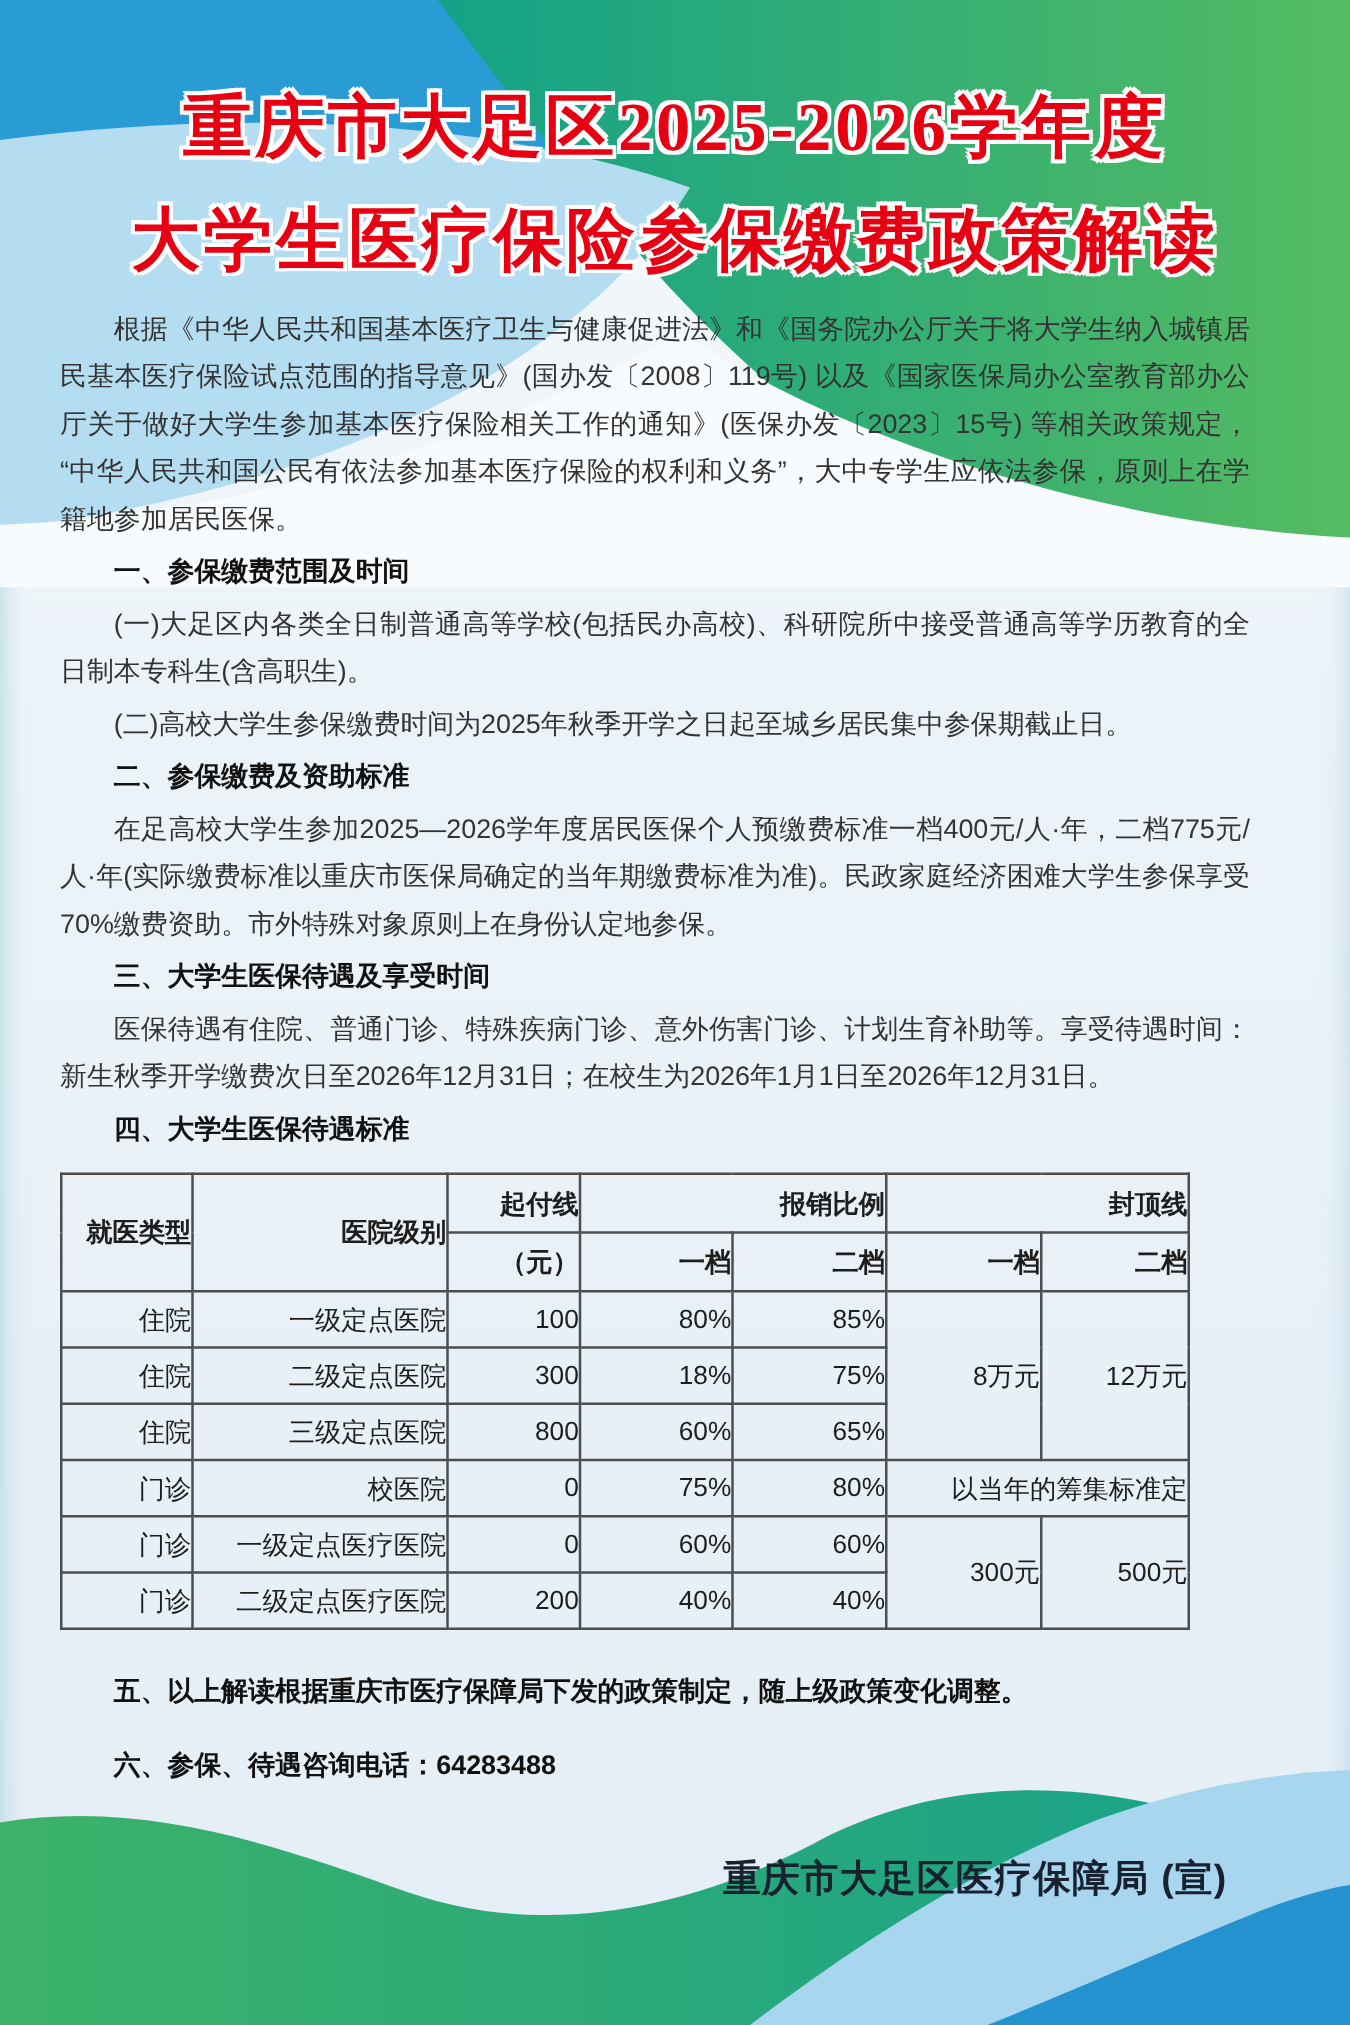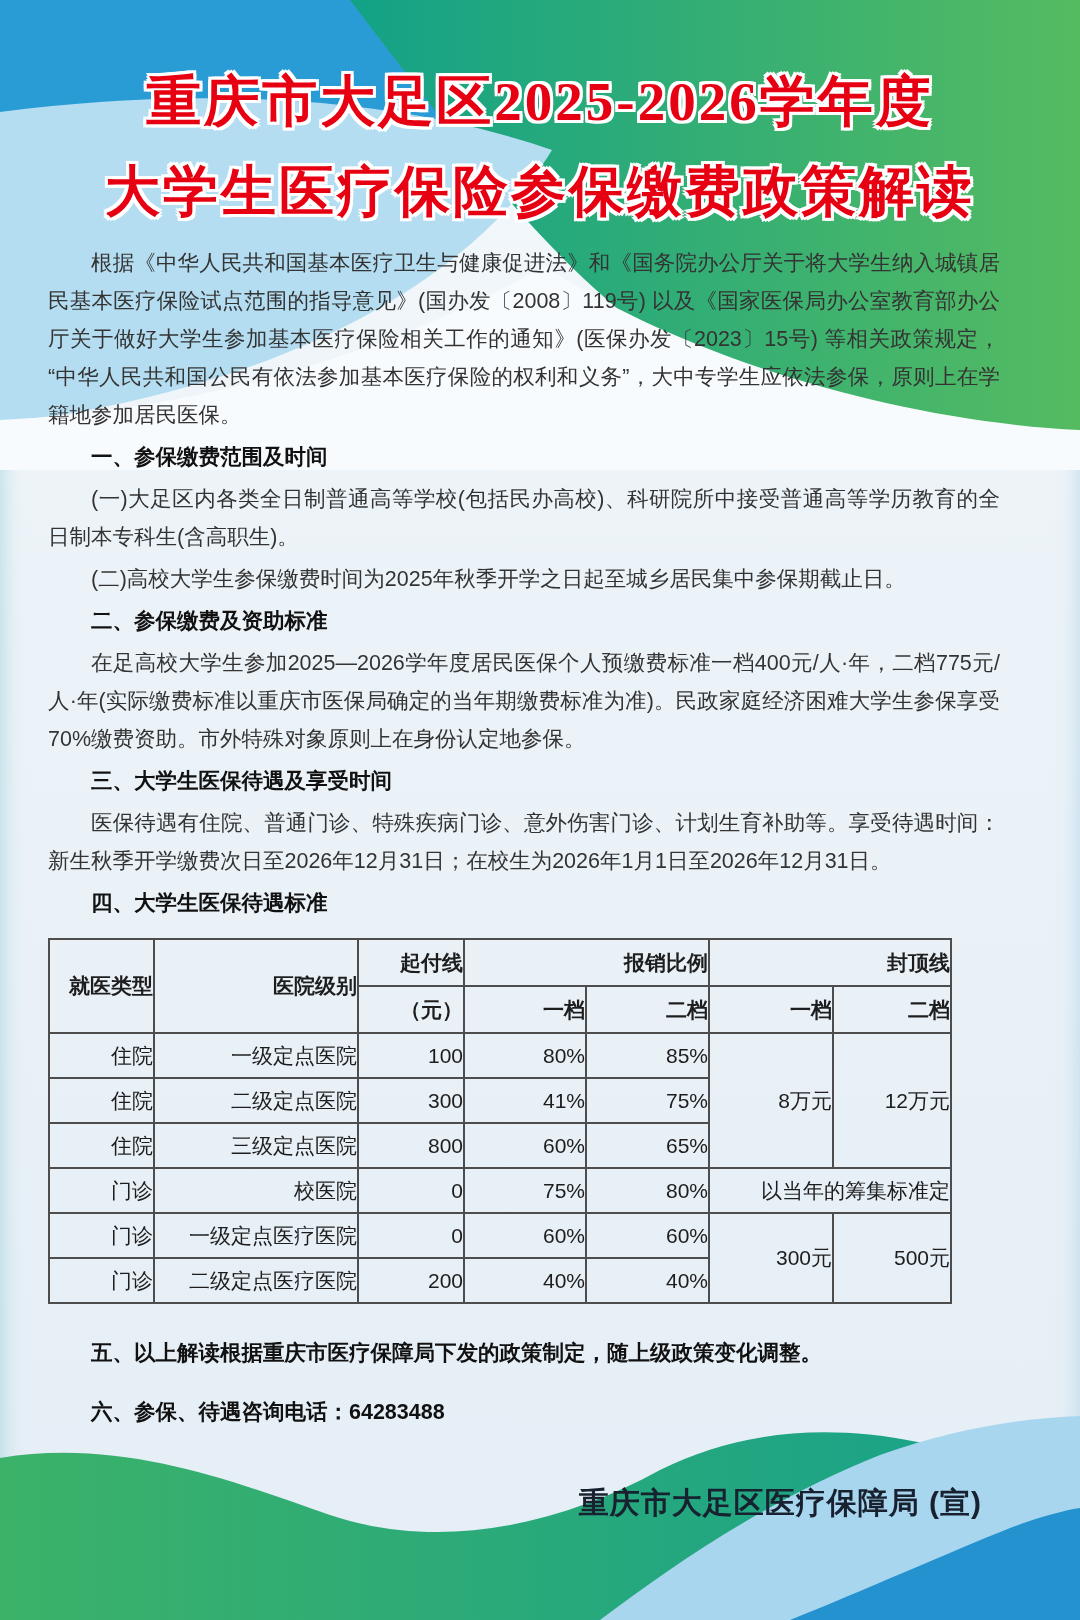--- a/index.html
+++ b/index.html
@@ -143,21 +143,21 @@
           <td>100</td>
           <td>80%</td>
           <td>85%</td>
           <td rowspan="3">8万元</td>
           <td rowspan="3">12万元</td>
         </tr>
         <tr class="data">
           <td>住院</td>
           <td>二级定点医院</td>
           <td>300</td>
-          <td>41%</td>
+          <td>18%</td>
           <td>75%</td>
         </tr>
         <tr class="data">
           <td>住院</td>
           <td>三级定点医院</td>
           <td>800</td>
           <td>60%</td>
           <td>65%</td>
         </tr>
         <tr class="data">

